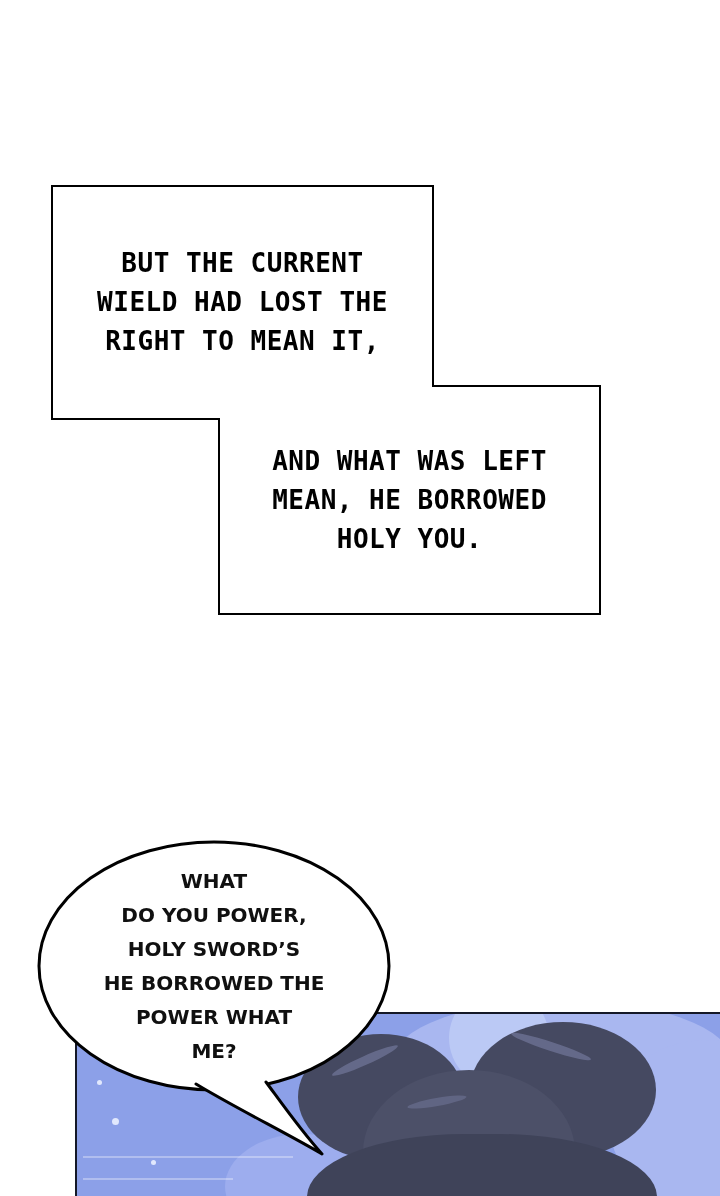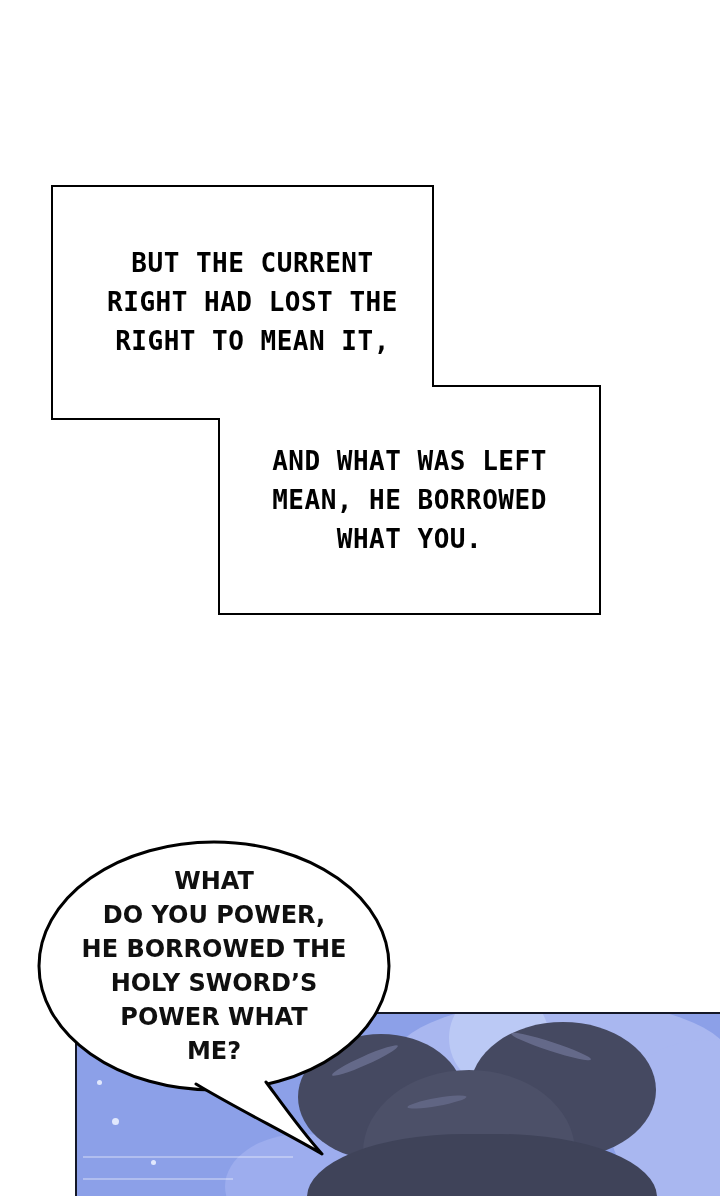--- a/index.html
+++ b/index.html
@@ -57,21 +57,21 @@
 
   
   .nar {
     position: absolute;
     display: flex;
     flex-direction: column;
     align-items: center;
     justify-content: center;
     text-align: center;
   }
-  .nar-a { left: 53px;  top: 187px; width: 379px; height: 231px; padding-left: 10px; }
+  .nar-a { left: 53px;  top: 187px; width: 379px; height: 231px; }
   .nar-b { left: 220px; top: 387px; width: 379px; height: 226px; }
   .nline {
     font-family: "DejaVu Sans Mono", "Liberation Mono", monospace;
     font-weight: 700;
     font-size: 26px;
     line-height: 39px;
     letter-spacing: 0.5px;
     color: #000000;
     white-space: nowrap;
   }
@@ -83,21 +83,21 @@
     width: 320px; height: 222px;
     display: flex;
     flex-direction: column;
     align-items: center;
     justify-content: center;
     text-align: center;
   }
   .bline {
     font-family: "DejaVu Sans", "Liberation Sans", sans-serif;
     font-weight: 700;
-    font-size: 24px;
+    font-size: 20px;
     line-height: 34px;
     color: #101010;
     white-space: nowrap;
   }
 </style>
 </head>
 <body>
 
 <div class="page">
 
@@ -119,37 +119,37 @@
     <div class="shine-line l1"></div>
     <div class="shine-line l2"></div>
   </div>
 
   <svg class="overlay" viewBox="0 0 720 1196">
     <polygon points="52,186 433,186 433,386 600,386 600,614 219,614 219,419 52,419" fill="#ffffff" stroke="#000000" stroke-width="2"></polygon>
   </svg>
 
   <div class="nar nar-a">
     <div class="nline">BUT THE CURRENT</div>
-    <div class="nline">RIGHT HAD LOST THE</div>
+    <div class="nline">WIELD HAD LOST THE</div>
     <div class="nline">RIGHT TO MEAN IT,</div>
   </div>
 
   <div class="nar nar-b">
     <div class="nline">AND WHAT WAS LEFT</div>
     <div class="nline">MEAN, HE BORROWED</div>
-    <div class="nline">WHAT YOU.</div>
+    <div class="nline">HOLY YOU.</div>
   </div>
 
   <svg class="overlay" viewBox="0 0 720 1196">
     <ellipse cx="214" cy="966" rx="175" ry="124" fill="#ffffff" stroke="#000000" stroke-width="3"></ellipse>
     <path d="M 266 1082 C 288 1112 302 1132 322 1154 C 288 1134 232 1106 196 1084" fill="#ffffff" stroke="#000000" stroke-width="3" stroke-linejoin="round" stroke-linecap="round"></path>
   </svg>
 
   <div class="bub-text">
     <div class="bline">WHAT</div>
     <div class="bline">DO YOU POWER,</div>
+    <div class="bline">HOLY SWORD’S</div>
     <div class="bline">HE BORROWED THE</div>
-    <div class="bline">HOLY SWORD’S</div>
     <div class="bline">POWER WHAT</div>
     <div class="bline">ME?</div>
   </div>
 
 </div>
 
 </body></html>

